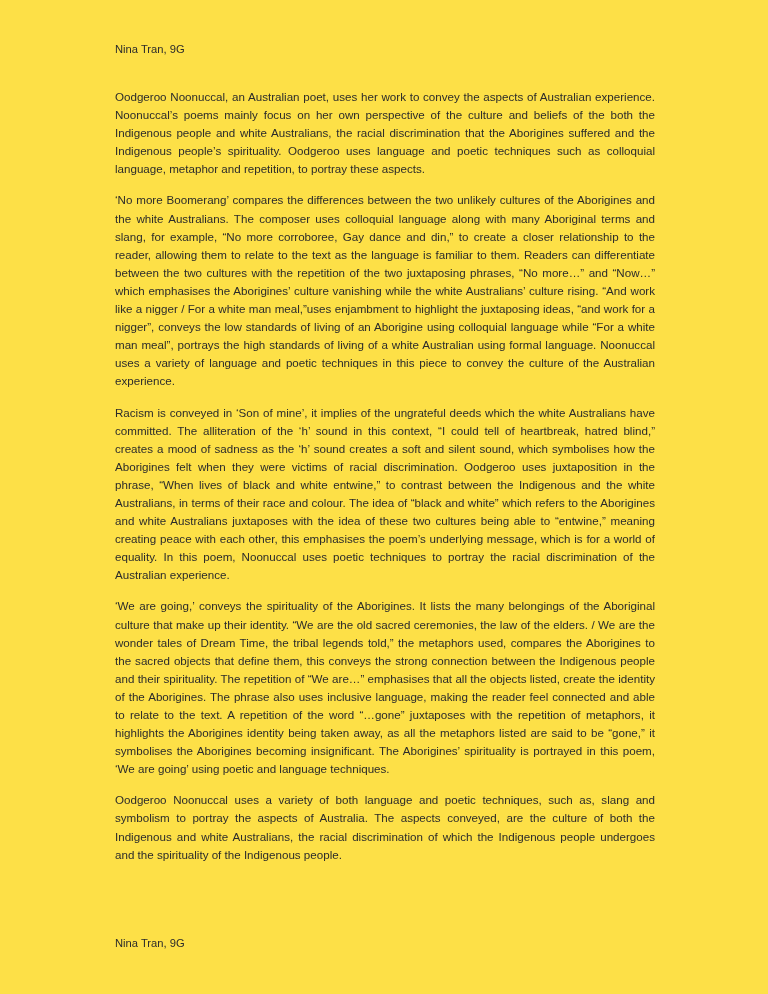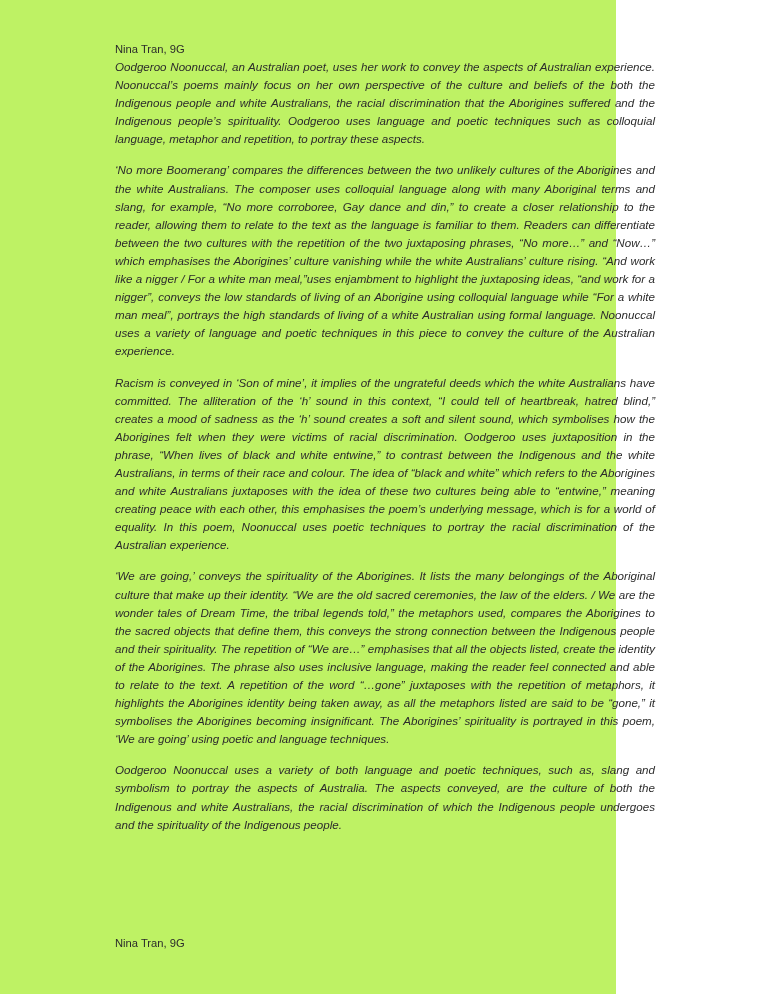--- a/index.html
+++ b/index.html
@@ -9,40 +9,40 @@
   }
   body {
     width: 768px;
     height: 994px;
     font-family: "Liberation Sans", sans-serif;
     color: #2b2b2b;
     -webkit-font-smoothing: antialiased;
   }
   .page {
     position: relative;
-    width: 616px;
+    width: 768px;
     height: 994px;
-    background: #bef264;
+    background: #fde047;
     box-sizing: border-box;
   }
   .content {
     position: absolute;
     left: 115px;
     top: 0;
     width: 540px;
   }
   .header-line {
     font-size: 11.2px;
     line-height: 18px;
     color: #2b2b2b;
     margin-top: 40px;
     text-align: left;
   }
   .body-block {
-    font-style: italic;
+    margin-top: 30px;
   }
   p.para {
     font-size: 11.6px;
     line-height: 18.1px;
     text-align: justify;
     text-justify: inter-word;
     margin: 0 0 13px 0;
     color: #2b2b2b;
     hyphens: none;
   }

